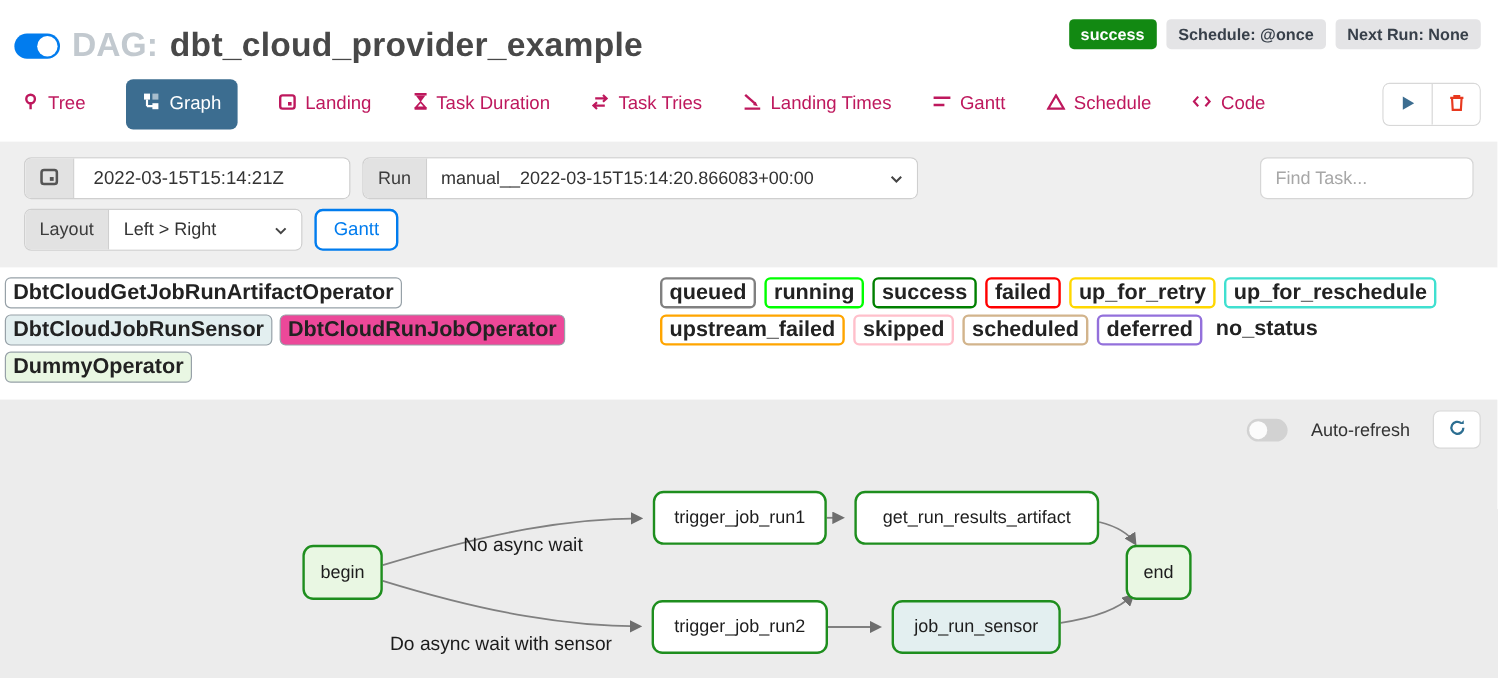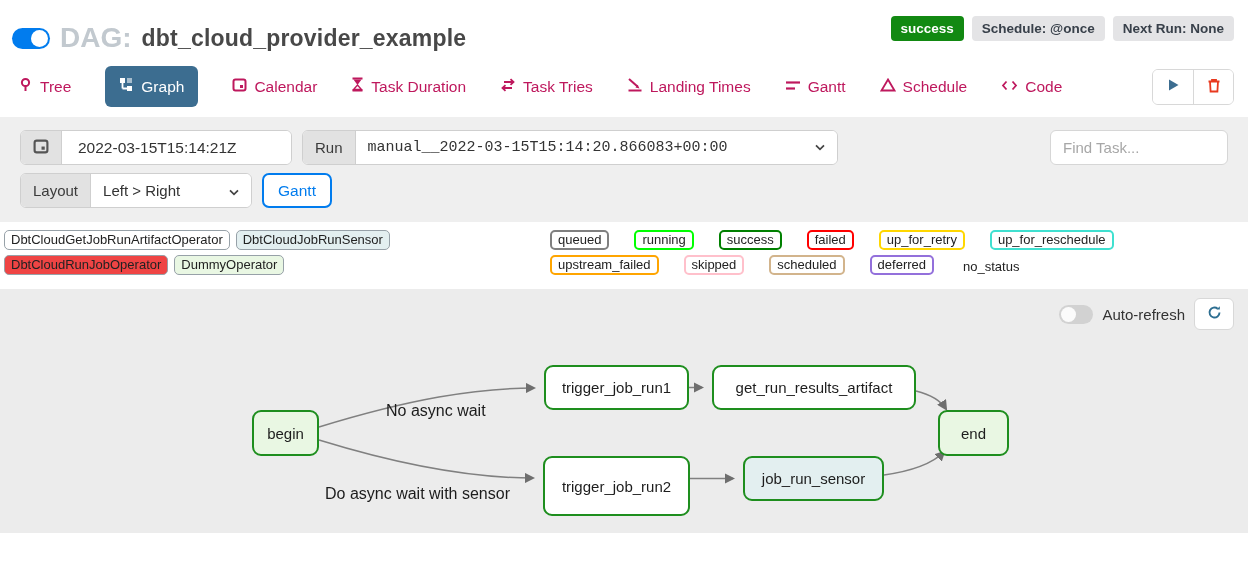--- a/index.html
+++ b/index.html
@@ -5,21 +5,21 @@
   * { margin:0; padding:0; box-sizing:border-box; }
   html,body { width:1248px; height:565px; background:#fff; overflow:hidden;
     font-family:"Liberation Sans","DejaVu Sans",sans-serif; color:#3c3c3c; }
 
   
   .header { display:flex; justify-content:space-between; align-items:flex-start; padding:14px 14px 6px 12px; }
   .title-wrap { display:flex; align-items:center; gap:10px; margin-top:8px; }
   .toggle { width:38px; height:21px; border-radius:11px; background:#017cee; position:relative; cursor:pointer; flex:0 0 auto; }
   .toggle .knob { position:absolute; top:2px; right:2px; width:17px; height:17px; border-radius:50%; background:#fff; }
   .dag-prefix { font-size:28px; font-weight:bold; color:#c2c9cf; }
-  .dag-title { font-size:23px; font-weight:bold; color:#484848; letter-spacing:.2px; }
+  .dag-title { font-size:28px; font-weight:bold; color:#484848; letter-spacing:.2px; }
   .badges { display:flex; gap:8px; margin-top:2px; }
   .badge { font-size:13.5px; padding:5px 10px; border-radius:4px; background:#e4e4e6; color:#38404a; font-weight:bold; }
   .badge.success { background:#128912; color:#fff; }
 
   
   .tabbar { display:flex; align-items:center; padding:6px 14px 10px 18px; }
   .tabs { display:flex; align-items:center; gap:34px; flex:1; }
   .tab { display:flex; align-items:center; gap:7px; font-size:15.5px; color:#be185d; cursor:pointer; white-space:nowrap; }
   .tab svg { flex:0 0 auto; }
   .tab.active { background:#3c6d90; color:#fff; padding:11px 14px; border-radius:6px; }
@@ -40,28 +40,28 @@
   .selseg .chev { margin-left:auto; }
   .date-input { border:none; outline:none; font-size:15.5px; color:#333; width:205px; background:#fff; padding:0 4px;
      font-family:"Liberation Sans","DejaVu Sans",sans-serif;}
   .find-input { margin-left:auto; width:178px; height:35px; border:1px solid #d6d6d6; border-radius:6px; padding:0 12px; font-size:15px; color:#333; background:#fff; outline:none; font-family:"Liberation Sans","DejaVu Sans",sans-serif; }
   .find-input::placeholder { color:#a7a7a7; }
   .update-btn { height:35px; padding:0 14px; background:#fff; border:2px solid #017cee; color:#017cee; border-radius:7px; font-size:15.5px; cursor:pointer; font-family:"Liberation Sans","DejaVu Sans",sans-serif; }
 
   
   .legend { display:flex; padding:8px 4px 6px 4px; background:#fff; }
   .legend-ops { width:546px; display:flex; flex-wrap:wrap; align-content:flex-start; gap:5px 6px; }
-  .legend-sts { flex:1; display:flex; flex-wrap:wrap; align-content:flex-start; align-items:flex-end; gap:5px 25px; }
-  .chip { font-size:13px; color:#222; border:1px solid #97a1a8; border-radius:5px; padding:1px 6px 2px 6px; background:#fff; white-space:nowrap; }
+  .legend-sts { flex:1; display:flex; flex-wrap:wrap; align-content:flex-start; align-items:flex-start; gap:5px 7px; }
+  .chip { font-size:18px; color:#222; border:1px solid #97a1a8; border-radius:5px; padding:1px 6px 2px 6px; background:#fff; white-space:nowrap;font-weight:bold; }
   .chip.status { border-width:2px; padding:0 6px 1px 6px; }
   .chip.plain { border:none; background:transparent; padding:1px 4px; }
 
   
   .graph-panel { position:relative; margin-top:8px; background:#ececec; height:244px; width:1248px; }
-  .refresh-wrap { position:absolute; top:9px; right:14px; display:flex; align-items:center; gap:9px; }
+  .refresh-wrap { position:absolute; top:9px; right:14px; display:flex; align-items:center; gap:19px; }
   .mini-toggle { width:34px; height:19px; border-radius:10px; background:#d2d2d2; position:relative; cursor:pointer; }
   .mini-toggle .knob { position:absolute; top:2px; left:2px; width:15px; height:15px; border-radius:50%; background:#fbfbfb; }
   .refresh-label { font-size:15px; color:#333; }
   .refresh-btn { width:40px; height:32px; background:#fff; border:1px solid #d8d8d8; border-radius:6px; display:flex; align-items:center; justify-content:center; cursor:pointer; }
   .edges { position:absolute; left:0; top:0; pointer-events:none; }
   .gnode { position:absolute; display:flex; align-items:center; justify-content:center; border-radius:9px; font-size:15px; color:#1d1d1d; cursor:pointer; }
   .elabel { position:absolute; font-size:16px; color:#1c1c1c; white-space:nowrap; }
 </style>
 </head>
 <body>
@@ -97,21 +97,21 @@
             <rect x="8" y="9" width="5" height="5" fill="currentColor"></rect>
             <rect x="8" y="1" width="5" height="5" fill="currentColor" opacity=".55"></rect>
           </svg></span>
       <span>Graph</span>
     </div>
     <div class="tab">
       <span><svg width="15" height="15" viewBox="0 0 15 15">
             <rect x="1.5" y="2.5" width="12" height="11" rx="2" fill="none" stroke="currentColor" stroke-width="2"></rect>
             <rect x="8" y="8" width="3" height="3" fill="currentColor"></rect>
           </svg></span>
-      <span>Calendar</span>
+      <span>Landing</span>
     </div>
     <div class="tab">
       <span><svg width="13" height="15" viewBox="0 0 13 15">
             <path d="M1.5 1.5h10M1.5 13.5h10" stroke="currentColor" stroke-width="2"></path>
             <path d="M2.5 2.5h8L6.5 8z" fill="currentColor"></path>
             <path d="M2.5 12.5h8L6.5 8z" fill="none" stroke="currentColor" stroke-width="1.4"></path>
           </svg></span>
       <span>Task Duration</span>
     </div>
     <div class="tab">
@@ -171,21 +171,21 @@
               <rect x="1.5" y="2.5" width="12" height="11" rx="2" fill="none" stroke="#555" stroke-width="2"></rect>
               <rect x="8" y="8" width="3" height="3" fill="#555"></rect>
             </svg></span>
       </div>
       <div class="iseg white">
           <input class="date-input" value="2022-03-15T15:14:21Z" style="">
         </div>
     </div>
     <div class="igroup">
       <div class="iseg gray">Run</div>
-      <div class="selseg" style="width:481px;font-family:Liberation Mono, monospace;">
+      <div class="selseg" style="width:408px;">
         <span>manual__2022-03-15T15:14:20.866083+00:00</span>
         <span class="chev"><svg width="10" height="7" viewBox="0 0 10 7">
               <path d="M1 1.3l4 4 4-4" fill="none" stroke="#444" stroke-width="1.7"></path>
             </svg></span>
       </div>
     </div>
     <input class="find-input" placeholder="Find Task..." style="">
   </div>
   <div class="frow">
     <div class="igroup">
@@ -198,21 +198,21 @@
       </div>
     </div>
     <button class="update-btn">Gantt</button>
   </div>
 </div>
 
 <div class="legend">
   <div class="legend-ops" id="legend-ops">
       <span class="chip" style="background: rgb(255, 255, 255);">DbtCloudGetJobRunArtifactOperator</span>
       <span class="chip" style="background: rgb(227, 239, 240);">DbtCloudJobRunSensor</span>
-      <span class="chip" style="background: #ef4444;">DbtCloudRunJobOperator</span>
+      <span class="chip" style="background: #ec4899;">DbtCloudRunJobOperator</span>
       <span class="chip" style="background: rgb(233, 247, 227);">DummyOperator</span>
     </div>
   <div class="legend-sts" id="legend-sts">
       <span class="chip status" style="border-color: rgb(128, 128, 128);">queued</span>
       <span class="chip status" style="border-color: rgb(0, 255, 0);">running</span>
       <span class="chip status" style="border-color: rgb(0, 128, 0);">success</span>
       <span class="chip status" style="border-color: rgb(255, 0, 0);">failed</span>
       <span class="chip status" style="border-color: rgb(255, 215, 0);">up_for_retry</span>
       <span class="chip status" style="border-color: rgb(64, 224, 208);">up_for_reschedule</span>
       <span class="chip status" style="border-color: rgb(255, 165, 0);">upstream_failed</span>
@@ -236,23 +236,23 @@
       <path d="M689 98.5 L702 98.5" marker-end="url(#arrow)"></path>
       <path d="M916 102 C932 106, 941 112, 946 120" marker-end="url(#arrow)"></path>
       <path d="M690 189.5 L733 189.5" marker-end="url(#arrow)"></path>
       <path d="M884 186 C912 182, 933 174, 944 163" marker-end="url(#arrow)"></path>
     </g>
   </svg>
   <div id="gnodes">
       <div class="gnode" style="left: 252px; top: 121px; width: 67px; height: 46px; background: rgb(233, 247, 227); border: 2.5px solid rgb(30, 142, 30);">begin</div>
       <div class="gnode" style="left: 544px; top: 76px; width: 145px; height: 45px; background: rgb(255, 255, 255); border: 2.5px solid rgb(30, 142, 30);">trigger_job_run1</div>
       <div class="gnode" style="left: 712px; top: 76px; width: 204px; height: 45px; background: rgb(255, 255, 255); border: 2.5px solid rgb(30, 142, 30);">get_run_results_artifact</div>
-      <div class="gnode" style="left: 543px; top: 167px; width: 147px; height: 60px; background: rgb(255, 255, 255); border: 2.5px solid rgb(30, 142, 30);">trigger_job_run2</div>
+      <div class="gnode" style="left: 543px; top: 167px; width: 147px; height: 45px; background: rgb(255, 255, 255); border: 2.5px solid rgb(30, 142, 30);">trigger_job_run2</div>
       <div class="gnode" style="left: 743px; top: 167px; width: 141px; height: 45px; background: rgb(227, 239, 240); border: 2.5px solid rgb(30, 142, 30);">job_run_sensor</div>
-      <div class="gnode" style="left: 938px; top: 121px; width: 71px; height: 46px; background: rgb(233, 247, 227); border: 2.5px solid rgb(30, 142, 30);">end</div>
+      <div class="gnode" style="left: 938px; top: 121px; width: 55px; height: 46px; background: rgb(233, 247, 227); border: 2.5px solid rgb(30, 142, 30);">end</div>
     </div>
   <div id="elabels">
       <div class="elabel" style="left: 386px; top: 113px;">No async wait</div>
       <div class="elabel" style="left: 325px; top: 196px;">Do async wait with sensor</div>
     </div>
   <div class="refresh-wrap">
     <div class="mini-toggle">
         <div class="knob"></div>
       </div>
     <span class="refresh-label">Auto-refresh</span>

